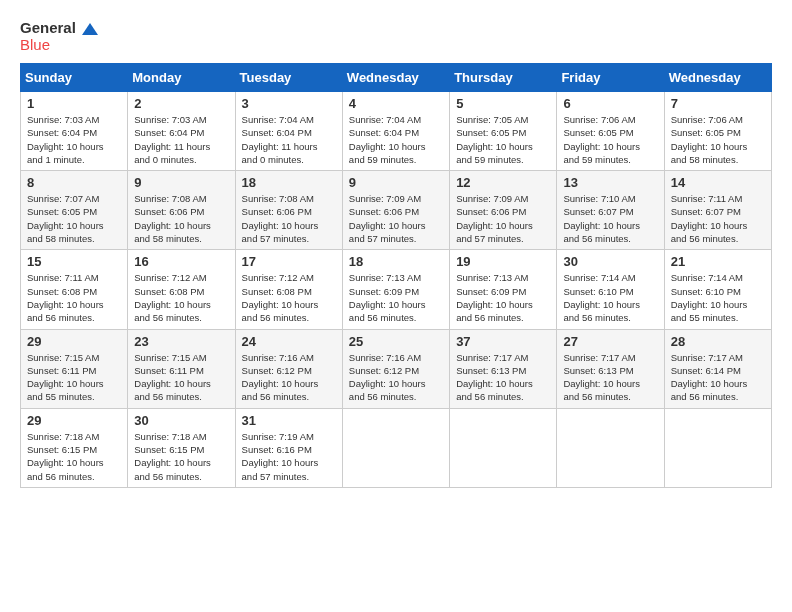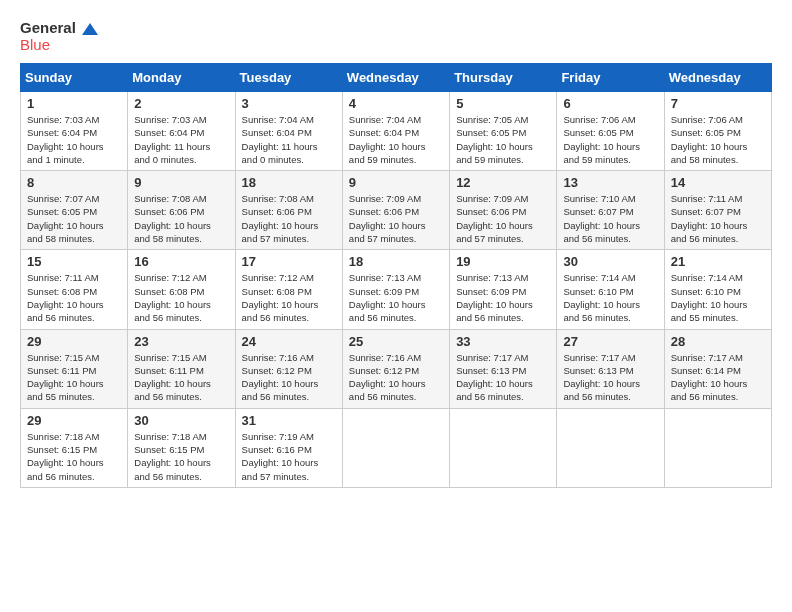--- a/index.html
+++ b/index.html
@@ -306,21 +306,21 @@
       </td>
         <td>
         <span class="day-number">25</span>
         <div class="day-info">
           Sunrise: 7:16 AM<br>
           Sunset: 6:12 PM<br>
           Daylight: 10 hours and 56 minutes.
         </div>
       </td>
         <td>
-        <span class="day-number">33</span>
+        <span class="day-number">37</span>
         <div class="day-info">
           Sunrise: 7:17 AM<br>
           Sunset: 6:13 PM<br>
           Daylight: 10 hours and 56 minutes.
         </div>
       </td>
         <td>
         <span class="day-number">27</span>
         <div class="day-info">
           Sunrise: 7:17 AM<br>

